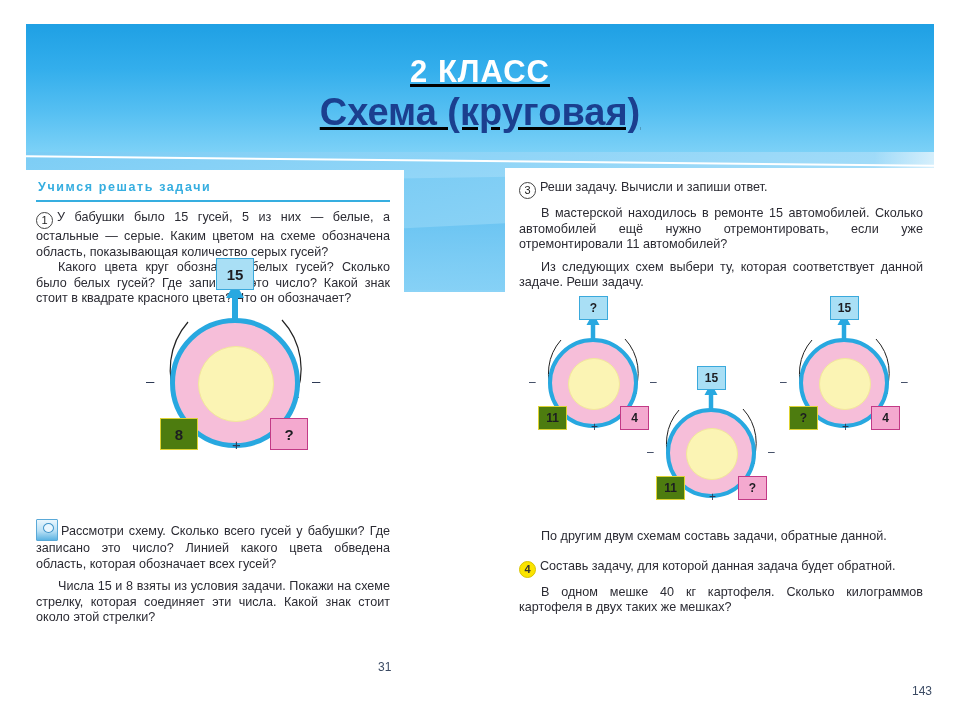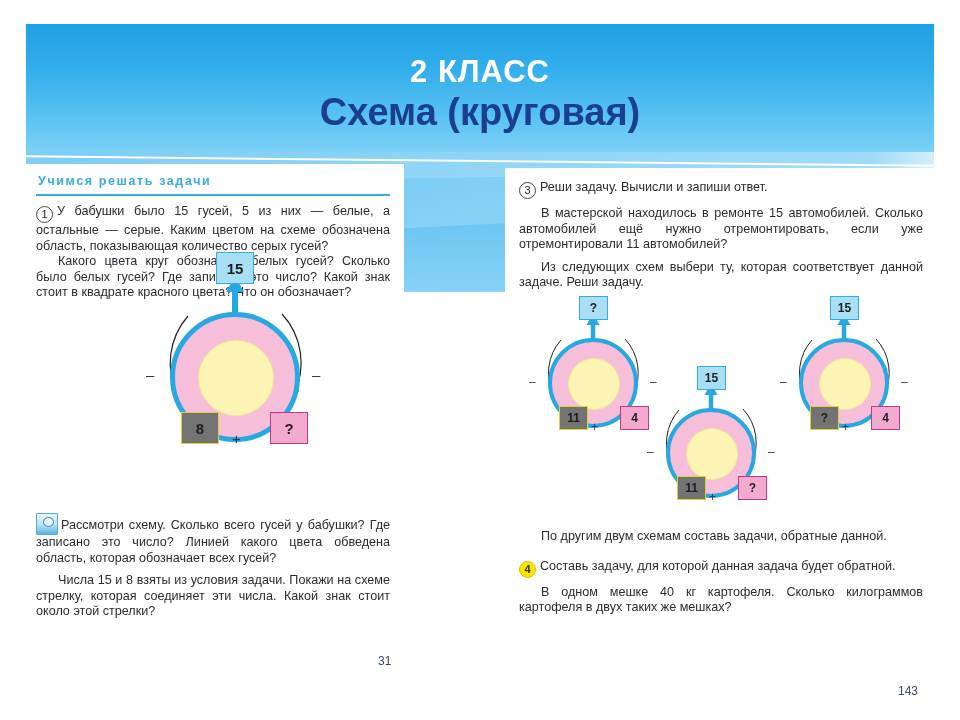--- a/index.html
+++ b/index.html
@@ -10,20 +10,21 @@
     overflow: hidden;
   }
   .slide { position: relative; width: 960px; height: 720px; background: #fff; }
 
   
   .header {
     position: absolute; left: 26px; top: 24px;
     width: 908px; height: 128px;
     background: linear-gradient(180deg, #1fa0e4 0%, #33aeec 35%, #57c0f2 70%, #7cd1f7 100%);
     text-align: center;
+    text-decoration: underline;
   }
   .header-line1 {
     color: #ffffff; font-weight: bold; font-size: 31px;
     letter-spacing: 1px; padding-top: 32px; line-height: 1.05;
   }
   .header-line2 {
     color: #1b3f8f; font-weight: bold; font-size: 38px;
     line-height: 1.25;
   }
 
@@ -51,21 +52,21 @@
   }
   .decor-right-fade {
     position: absolute; right: 0; top: 0; width: 60px; height: 140px;
     background: linear-gradient(90deg, rgba(255,255,255,0) 0%, rgba(255,255,255,.55) 100%);
   }
 
   
   .page {
     position: absolute; background: #ffffff;
   }
-  .page-left  { left: 22px;  top: 164px; width: 382px; height: 528px; }
+  .page-left  { left: 22px;  top: 170px; width: 382px; height: 528px; }
   .page-right { left: 505px; top: 168px; width: 432px; height: 540px; }
 
   .kicker {
     color: #36aee0; font-weight: bold; font-size: 12.5px;
     letter-spacing: 1.6px; padding: 10px 0 4px 16px;
   }
   .kicker-rule {
     height: 2px; background: #36aee0; margin: 2px 14px 8px 14px;
   }
 
@@ -94,42 +95,42 @@
   }
   .boy-icon::after {
     content: ""; position: absolute; left: 6px; top: 3px; width: 9px; height: 8px;
     border-radius: 50%; background: #e9f6fe; border: 1px solid #3f93c8;
   }
 
   .pagenum {
     position: absolute; font-size: 12px; color: #3b4a63;
   }
   .pagenum-left  { left: 356px; bottom: 24px; }
-  .pagenum-right { right: 19px; bottom: 10px; }
+  .pagenum-right { right: 5px; bottom: 10px; }
 
   
   .scheme { position: absolute; }
   .ring-outer {
     position: absolute; border-radius: 50%;
     background: #f6bed9;
     border: 5px solid #28a8e0;
     left: 0; top: 0;
   }
   .ring-inner {
     position: absolute; border-radius: 50%;
     background: #fbf4b4;
     border: 1px solid #f2e79a;
   }
 
   .box {
     position: absolute; display: flex; align-items: center; justify-content: center;
     font-weight: bold; color: #1d1d22; line-height: 1;
   }
   .box-top    { background: #a9dff5; border: 1.6px solid #3aa9dc; }
-  .box-left   { background: #737373; border: 1.6px solid #ded334; margin-left: 21px; }
+  .box-left   { background: #4d7c0f; border: 1.6px solid #ded334; }
   .box-right  { background: #f4a9cf; border: 1.6px solid #c23a86; }
 
   .sign { position: absolute; color: #2d3a55; font-weight: normal; }
 
   svg.arcs { position: absolute; left: 0; top: 0; overflow: visible; }
 
   
 </style>
 </head>
 <body>

